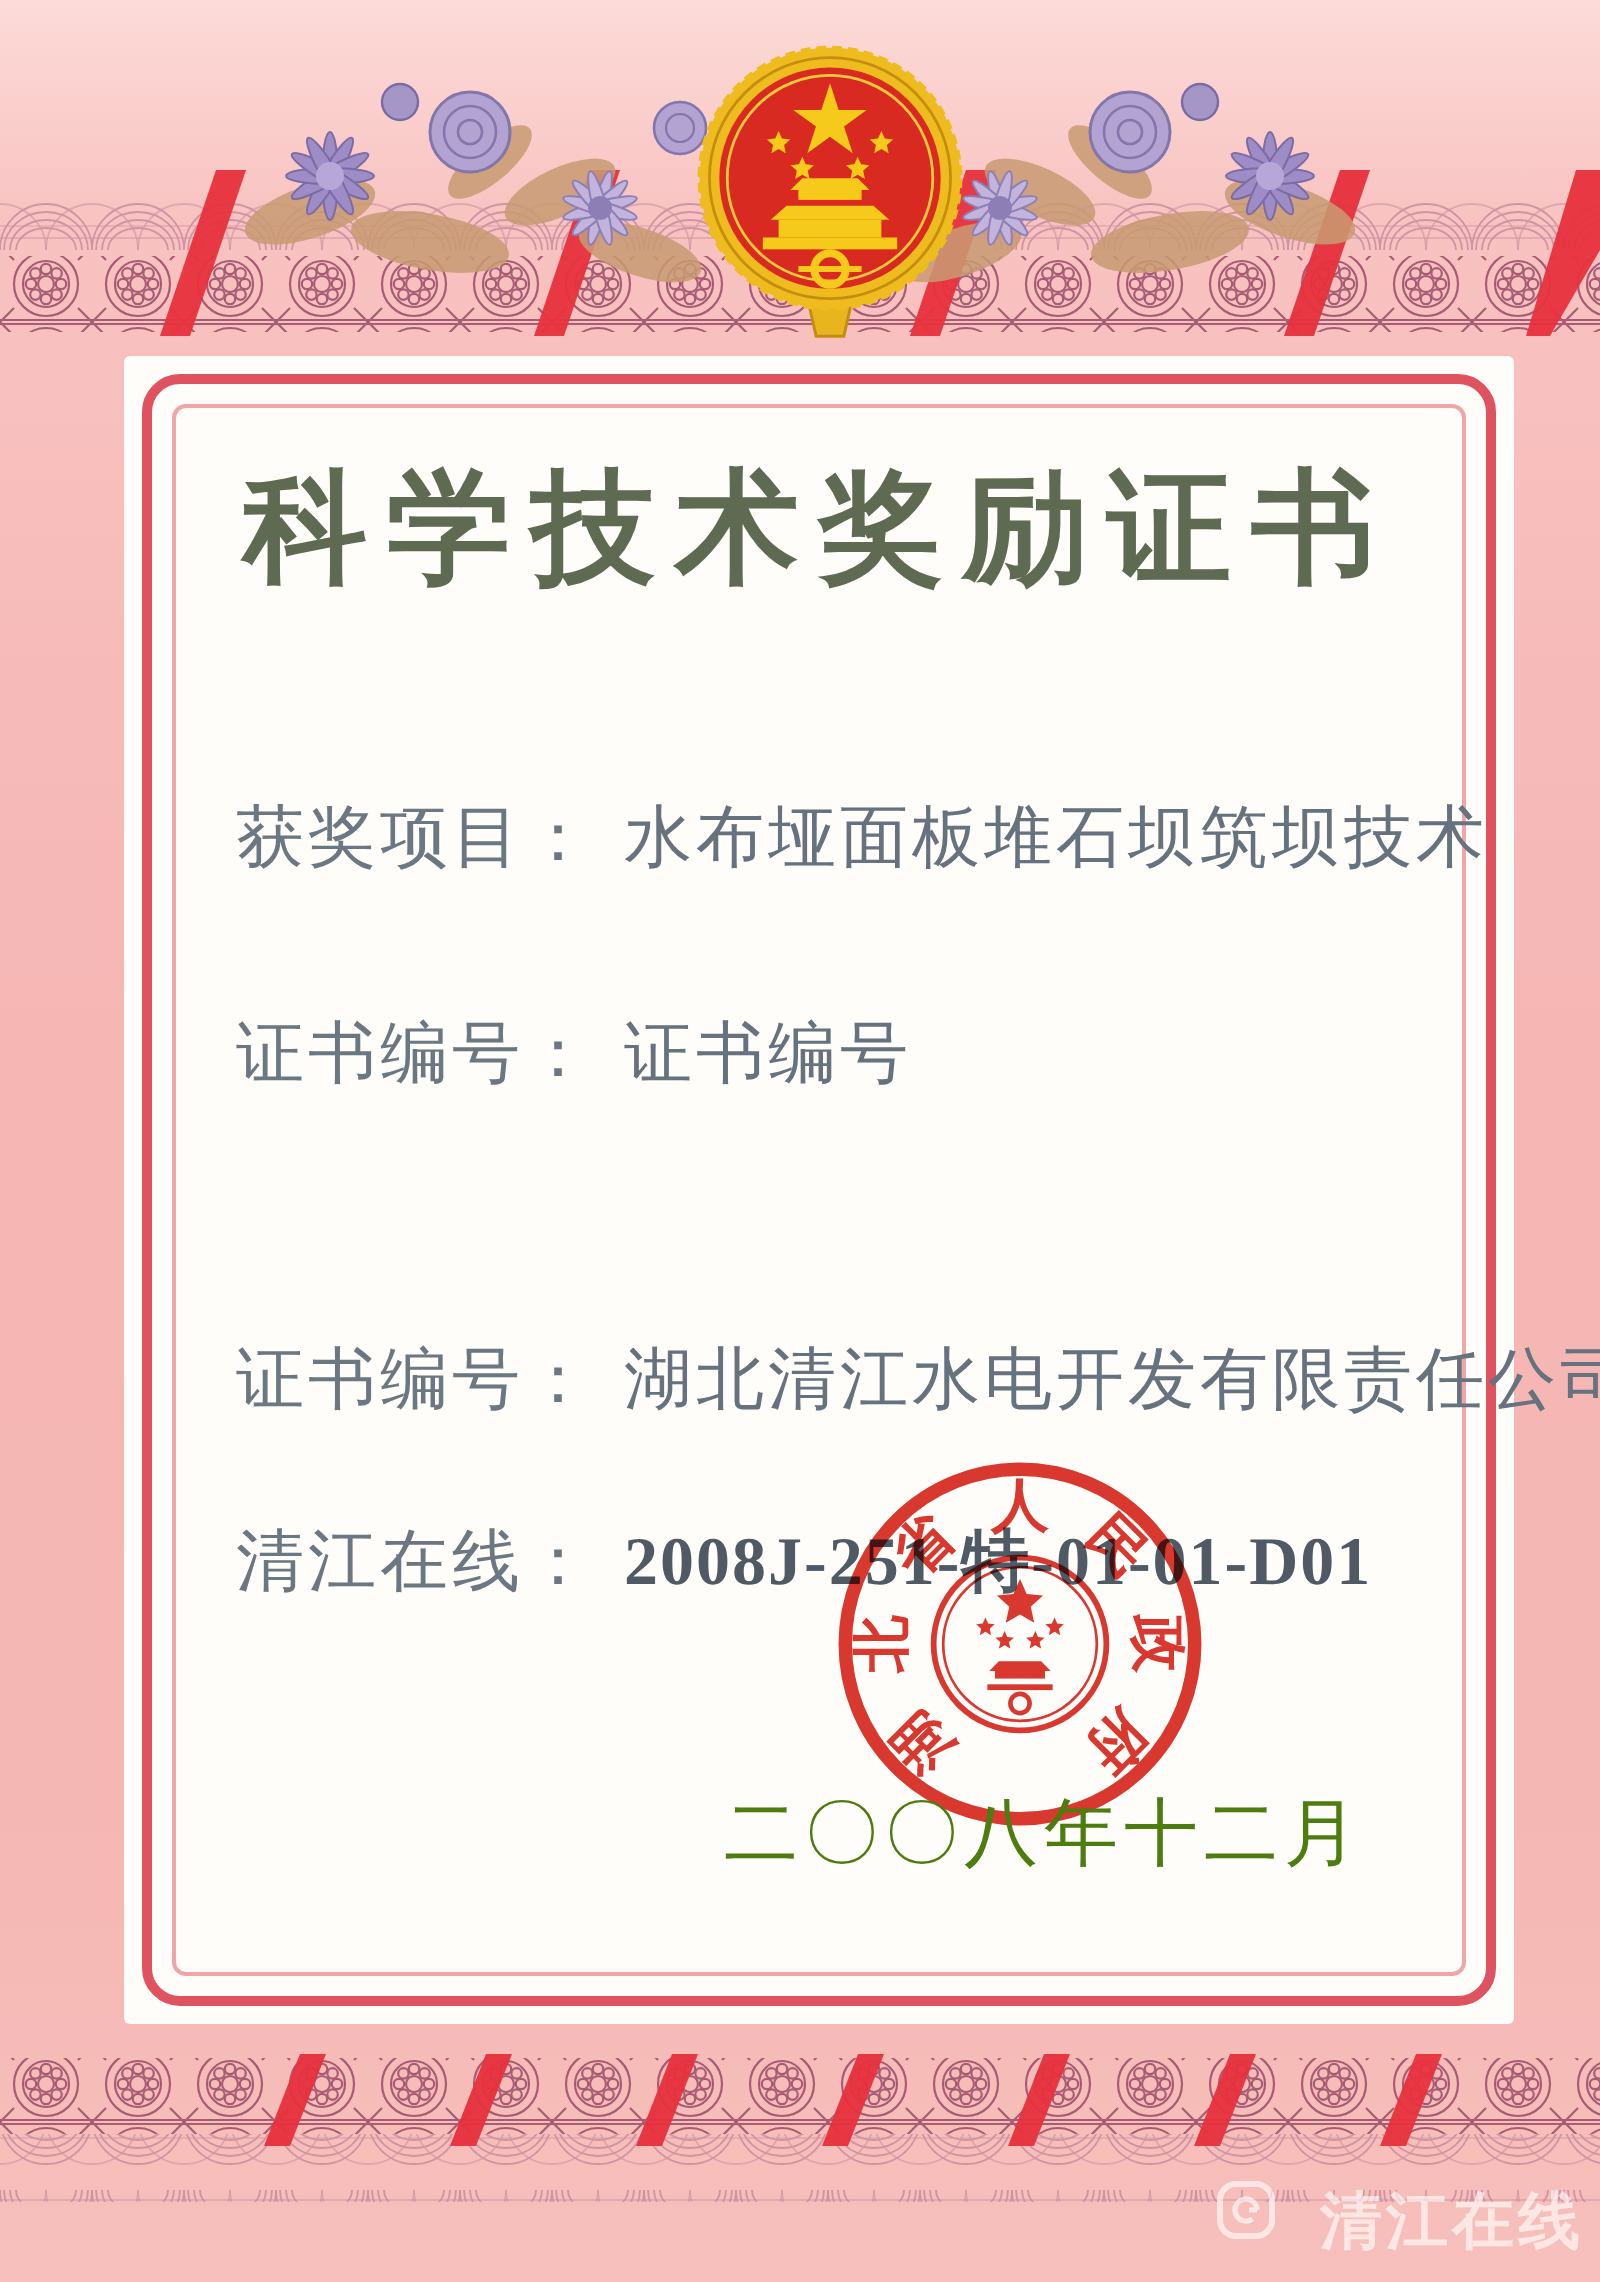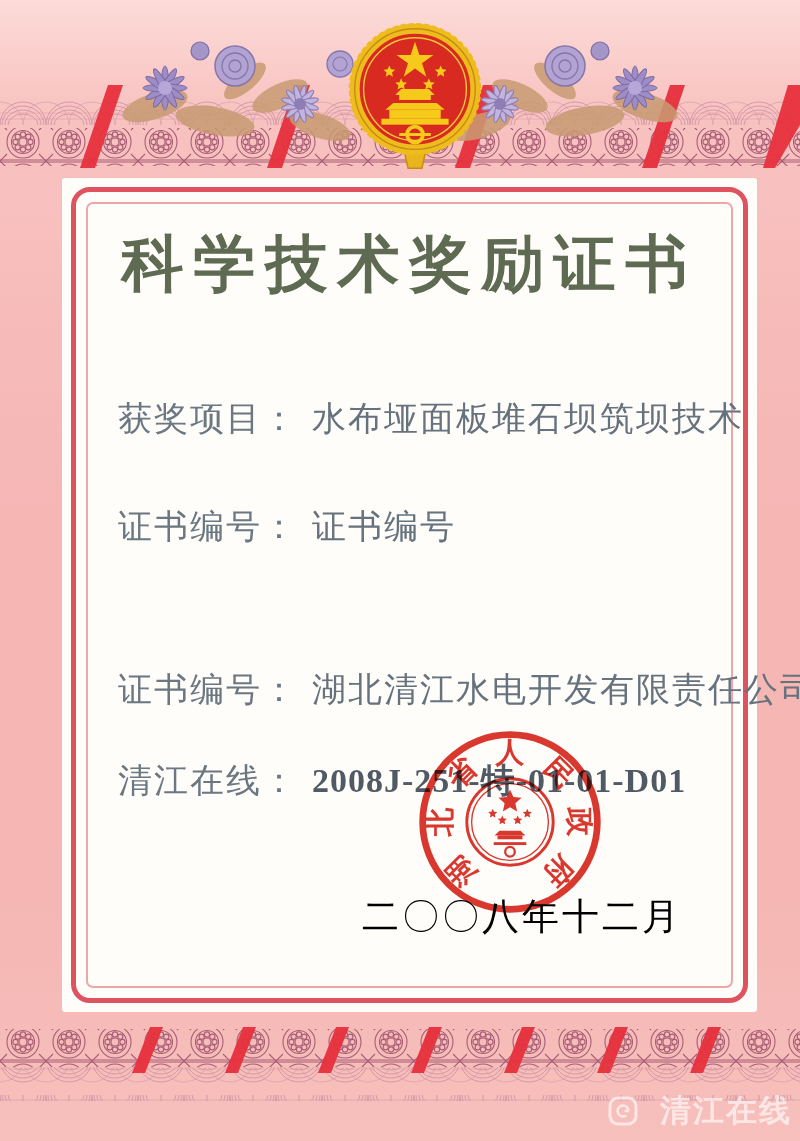--- a/index.html
+++ b/index.html
@@ -18,22 +18,22 @@
   .panel .thin-border{position:absolute;inset:24px;border:2px solid #f0a6a8;border-radius:7px;pointer-events:none;}
   .title{position:absolute;left:0;top:44px;width:100%;text-align:center;
          font-size:62px;font-weight:bold;color:#5e6a52;letter-spacing:10px;white-space:nowrap;}
   .row{position:absolute;left:56px;font-size:34px;color:#6b7781;white-space:nowrap;letter-spacing:2px;}
   .row .val{margin-left:14px;color:#66727e;}
   .row .val.num{font-weight:bold;letter-spacing:1px;color:#4f5a64;}
   .r0{top:218px}.r1{top:326px}.r2{top:411px}.r3{top:489px}.r4{top:580px}
   .seal{position:absolute;left:352px;top:548px;width:192px;height:192px;
         mix-blend-mode:multiply;opacity:.93;}
   .date{position:absolute;left:300px;top:714px;width:320px;text-align:center;
-        font-size:37px;color:#000000;letter-spacing:3px;white-space:nowrap;}
-  .watermark{position:absolute;right:8px;top:1090px;display:flex;align-items:center;gap:22px;
+        font-size:37px;color:#4d7c0f;letter-spacing:3px;white-space:nowrap;}
+  .watermark{position:absolute;right:8px;top:1090px;display:flex;align-items:flex-start;gap:22px;
         color:rgba(255,255,255,0.62);font-size:31px;font-weight:bold;letter-spacing:2px;
         font-family:"Liberation Sans","DejaVu Sans",sans-serif;}
 </style>
 </head>
 <body>
 
 <div class="stage">
 
   <svg class="band top" viewBox="0 0 800 85" preserveAspectRatio="none">
     <defs>

